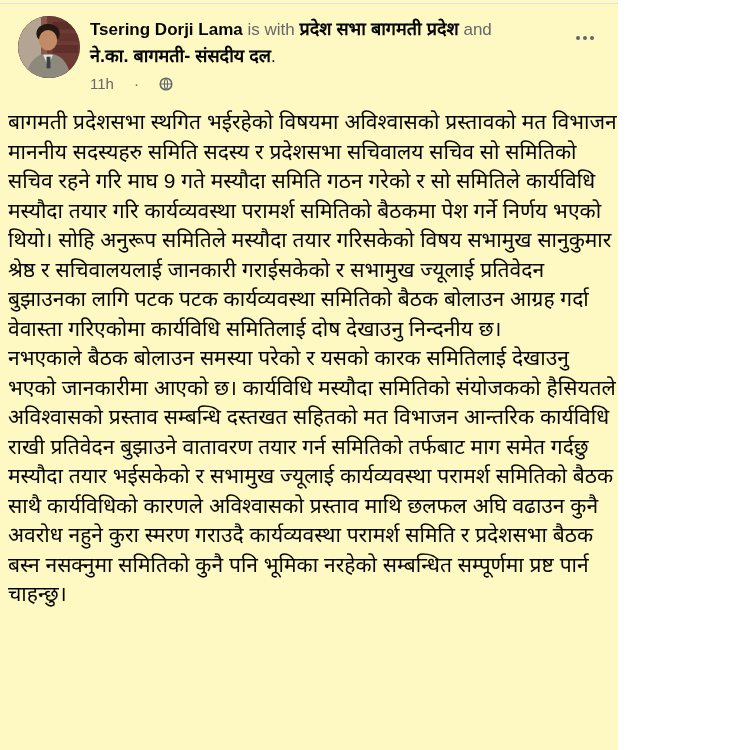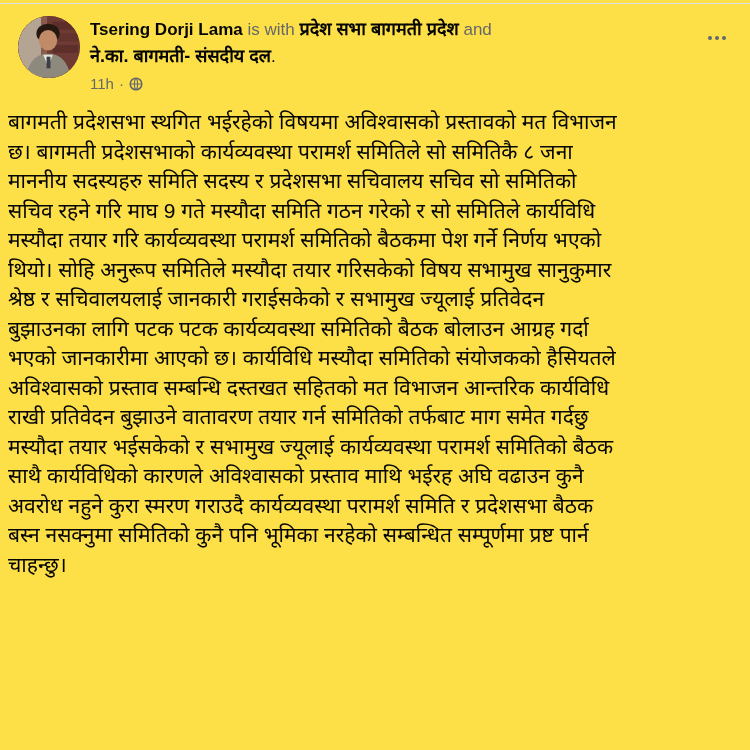--- a/index.html
+++ b/index.html
@@ -1,37 +1,37 @@
 <!DOCTYPE html>
 <html><head>
 <meta charset="utf-8">
 <style>
   html, body { margin:0; padding:0; background:#fff; }
   body { font-family:"Liberation Sans","DejaVu Sans",sans-serif; }
   .post {
-    position:relative; width:750px; height:750px; background:#fde047;
+    position:relative; width:618px; height:750px; background:#fef9c3;
     overflow:hidden;
   }
   .top-divider {
     position:absolute; top:3px; left:0; right:0; height:1px;
     background:#dfe1e5;
   }
   .header { display:flex; align-items:flex-start; padding:16px 14px 0 18px; }
   .avatar-wrap {
     width:62px; height:62px; border-radius:50%; overflow:hidden;
     flex:0 0 62px; cursor:pointer; background:#6e3a34;
   }
   .avatar-wrap svg { display:block; }
   .header-main { margin-left:10px; flex:1; min-width:0; }
   .title { font-size:17px; line-height:27px; color:#050505; }
   .title .bold { font-weight:700; cursor:pointer; }
   .title .muted { color:#65676b; font-weight:400; }
   .title .dev { font-size:18px; }
   .meta-row {
-    margin-top:5px; display:flex; align-items:center; gap:5px;
+    margin-top:5px; display:flex; align-items:center; gap:20px;
     color:#65676b; font-size:15px; line-height:18px;
   }
   .meta-row .timestamp { cursor:pointer; }
   .more-btn {
     display:flex; align-items:center; gap:3px;
     padding:20px 10px 10px 10px; cursor:pointer; align-self:flex-start;
   }
   .more-btn .dot { width:4px; height:4px; border-radius:50%; background:#606770; }
   .post-body {
     padding:14px 6px 0 8px; color:#050505;
@@ -91,29 +91,30 @@
 
     <div class="more-btn" aria-label="more options">
       <span class="dot"></span>
       <span class="dot"></span>
       <span class="dot"></span>
     </div>
   </div>
 
   <div class="post-body">
       <div class="body-line">बागमती प्रदेशसभा स्थगित भईरहेको विषयमा अविश्वासको प्रस्तावको मत विभाजन</div>
-      <div class="body-line">छ। बागमती प्रदेशसभाको कार्यव्यवस्था परामर्श समितिले सो समितिकै ८ जना</div>
       <div class="body-line">माननीय सदस्यहरु समिति सदस्य र प्रदेशसभा सचिवालय सचिव सो समितिको</div>
       <div class="body-line">सचिव रहने गरि माघ 9 गते मस्यौदा समिति गठन गरेको र सो समितिले कार्यविधि</div>
       <div class="body-line">मस्यौदा तयार गरि कार्यव्यवस्था परामर्श समितिको बैठकमा पेश गर्ने निर्णय भएको</div>
       <div class="body-line">थियो। सोहि अनुरूप समितिले मस्यौदा तयार गरिसकेको विषय सभामुख सानुकुमार</div>
       <div class="body-line">श्रेष्ठ र सचिवालयलाई जानकारी गराईसकेको र सभामुख ज्यूलाई प्रतिवेदन</div>
       <div class="body-line">बुझाउनका लागि पटक पटक कार्यव्यवस्था समितिको बैठक बोलाउन आग्रह गर्दा</div>
+      <div class="body-line">वेवास्ता गरिएकोमा कार्यविधि समितिलाई दोष देखाउनु निन्दनीय छ।</div>
+      <div class="body-line">नभएकाले बैठक बोलाउन समस्या परेको र यसको कारक समितिलाई देखाउनु</div>
       <div class="body-line">भएको जानकारीमा आएको छ। कार्यविधि मस्यौदा समितिको संयोजकको हैसियतले</div>
       <div class="body-line">अविश्वासको प्रस्ताव सम्बन्धि दस्तखत सहितको मत विभाजन आन्तरिक कार्यविधि</div>
       <div class="body-line">राखी प्रतिवेदन बुझाउने वातावरण तयार गर्न समितिको तर्फबाट माग समेत गर्दछु</div>
       <div class="body-line">मस्यौदा तयार भईसकेको र सभामुख ज्यूलाई कार्यव्यवस्था परामर्श समितिको बैठक</div>
-      <div class="body-line">साथै कार्यविधिको कारणले अविश्वासको प्रस्ताव माथि भईरह अघि वढाउन कुनै</div>
+      <div class="body-line">साथै कार्यविधिको कारणले अविश्वासको प्रस्ताव माथि छलफल अघि वढाउन कुनै</div>
       <div class="body-line">अवरोध नहुने कुरा स्मरण गराउदै कार्यव्यवस्था परामर्श समिति र प्रदेशसभा बैठक</div>
       <div class="body-line">बस्न नसक्नुमा समितिको कुनै पनि भूमिका नरहेको सम्बन्धित सम्पूर्णमा प्रष्ट पार्न</div>
       <div class="body-line">चाहन्छु।</div>
     </div>
 </div>
 
 </body></html>

